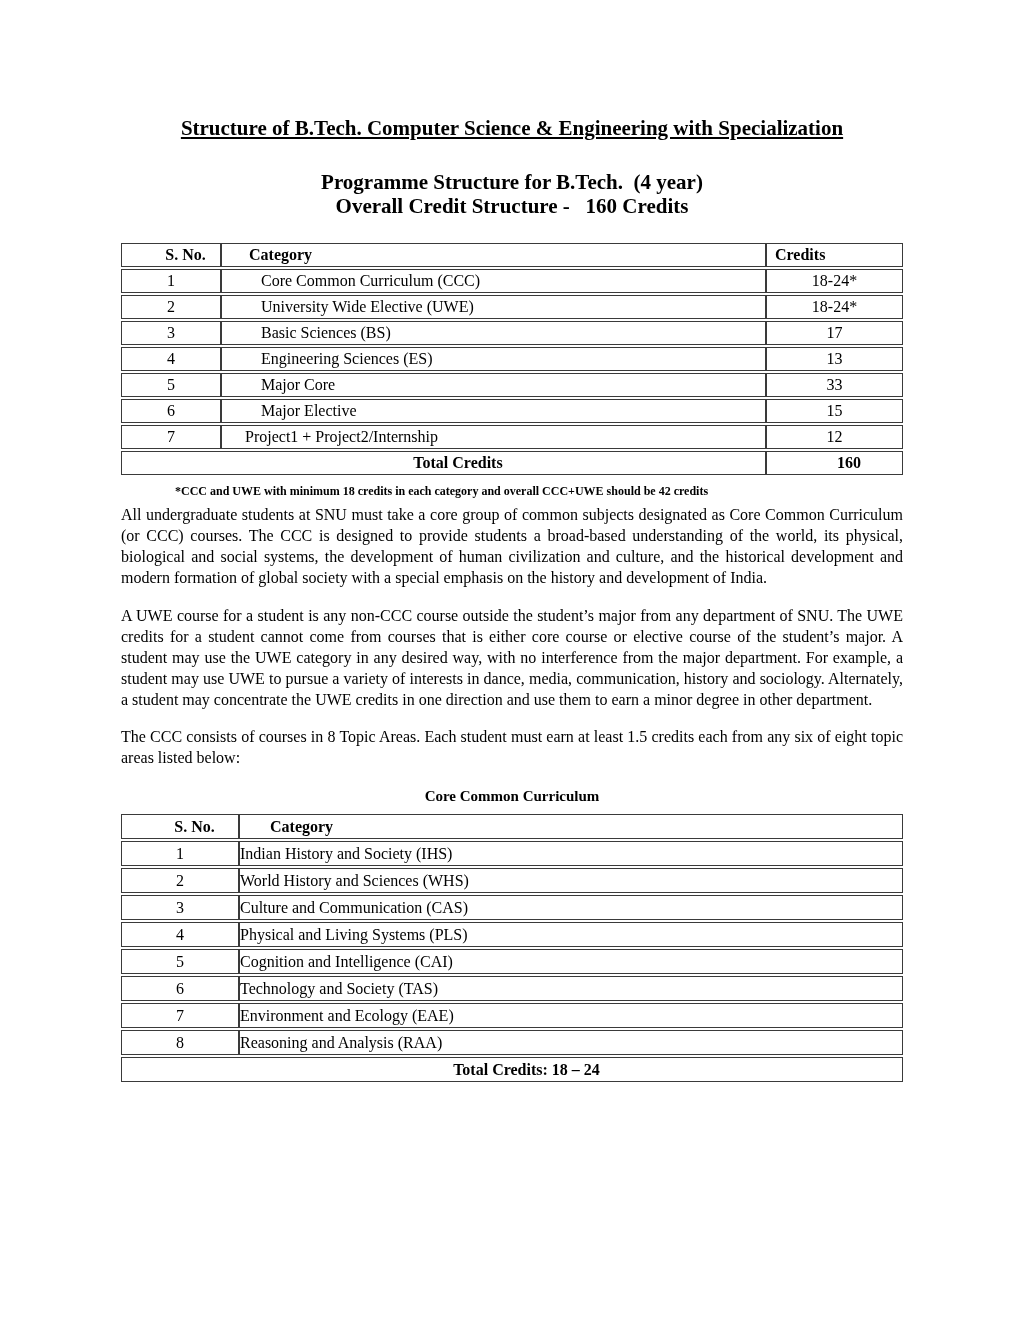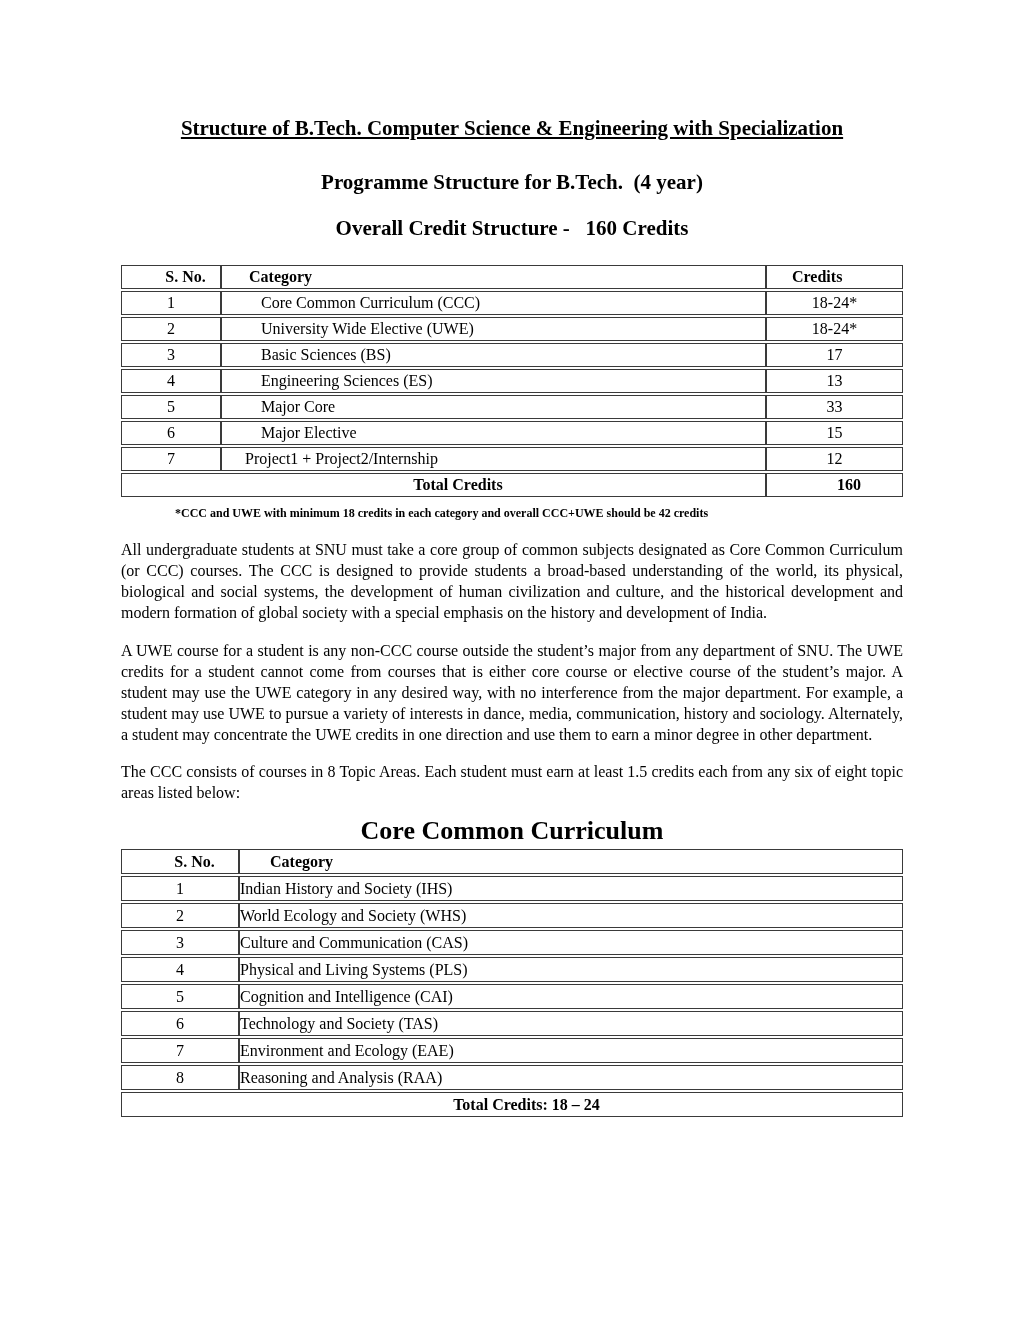--- a/index.html
+++ b/index.html
@@ -28,21 +28,20 @@
   }
   .doc-subtitle {
     margin-top: 30px;
     font-size: 21px;
     line-height: 24px;
     font-weight: bold;
     text-align: center;
     white-space: pre-wrap;
   }
   .doc-subtitle2 {
-    margin-top: 22px;
     font-size: 21px;
     line-height: 24px;
     font-weight: bold;
     text-align: center;
     white-space: pre-wrap;
   }
   table {
     border-collapse: separate;
     border-spacing: 0 2px;
     width: 782px;
@@ -57,40 +56,40 @@
   }
   .tbl-credits { margin-top: 23px; }
   .tbl-credits td, .tbl-credits th { height: 24px; }
   .tbl-ccc { margin-top: 4px; }
   .tbl-ccc td, .tbl-ccc th { height: 25px; }
   .c-center { text-align: center; }
   .c-bold { font-weight: bold; padding-left: 29px; }
   .cat-hdr1 { padding-left: 27px; font-weight: bold; }
   .cat-cell1 { padding-left: 39px; }
   .cat-cell1.pad-sm { padding-left: 23px; }
-  .credits-hdr { padding-left: 25px; font-weight: bold; }
+  .credits-hdr { padding-left: 8px; font-weight: bold; }
   .cat-hdr2 { padding-left: 30px; font-weight: bold; }
   .cat-cell2 { }
   .footnote {
     margin-top: 7px;
     margin-left: 54px;
     font-size: 12px;
     font-weight: bold;
   }
   .para {
     font-size: 16px;
     line-height: 21px;
     text-align: justify;
   }
-  .para-1 { margin-top: 18px; }
+  .para-1 { margin-top: 5px; }
   .para-2 { margin-top: 17px; }
   .para-3 { margin-top: 14px; }
   .section-heading {
     margin-top: 15px;
-    font-size: 26px;
+    font-size: 15px;
     line-height: 24px;
     font-weight: bold;
     text-align: center;
   }
 </style>
 </head>
 <body>
 
 <div class="page">
 
@@ -169,21 +168,21 @@
         <tr>
       <th class="c-center c-bold">S. No.</th>
       <th class="cat-hdr2">Category</th>
     </tr>
     <tr>
       <td class="c-center">1</td>
       <td class="cat-cell2">Indian History and Society (IHS)</td>
     </tr>
     <tr>
       <td class="c-center">2</td>
-      <td class="cat-cell2">World Ecology and Society (WHS)</td>
+      <td class="cat-cell2">World History and Sciences (WHS)</td>
     </tr>
     <tr>
       <td class="c-center">3</td>
       <td class="cat-cell2">Culture and Communication (CAS)</td>
     </tr>
     <tr>
       <td class="c-center">4</td>
       <td class="cat-cell2">Physical and Living Systems (PLS)</td>
     </tr>
     <tr>

